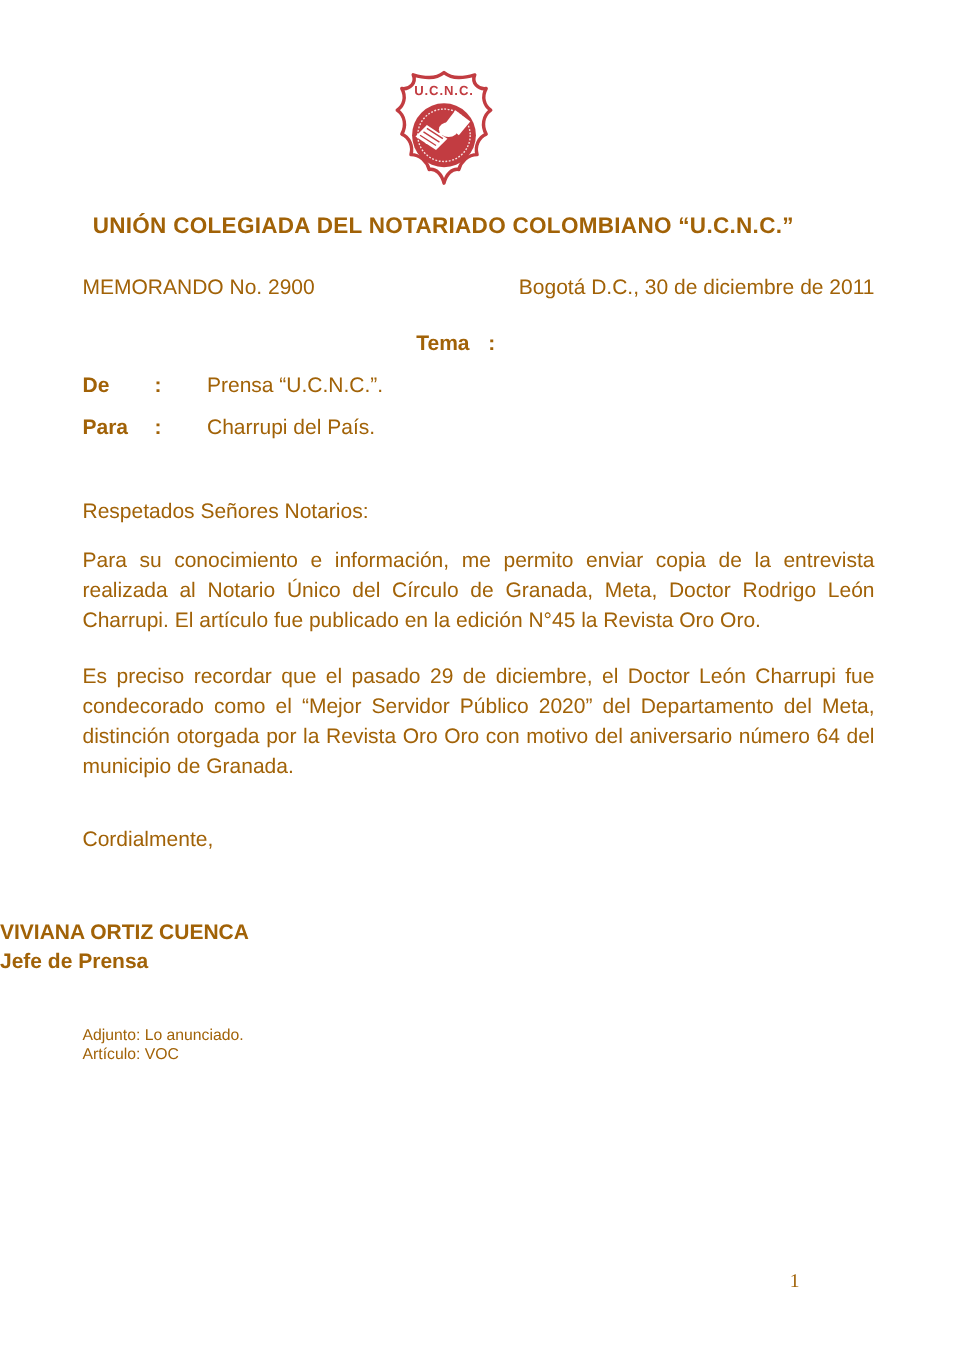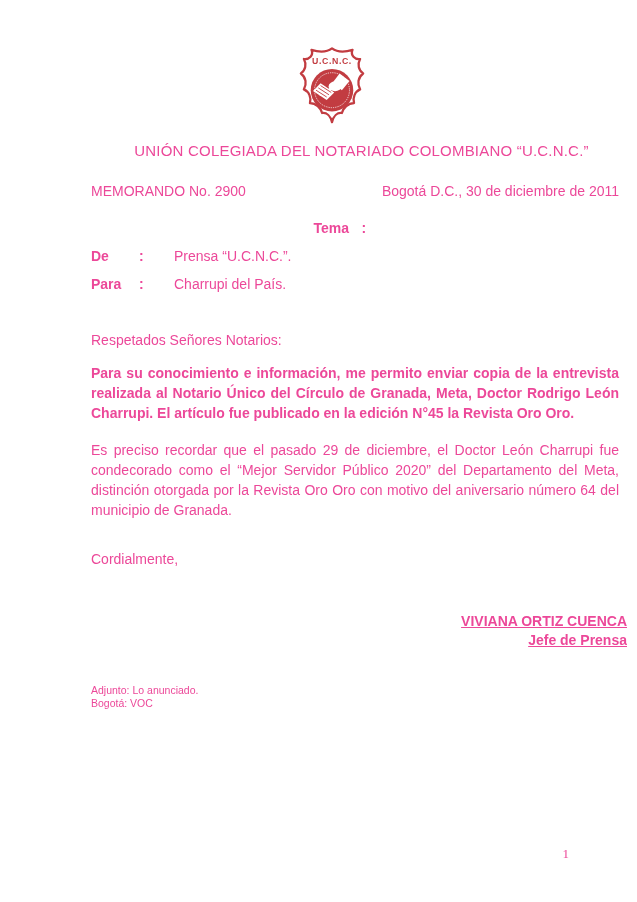--- a/index.html
+++ b/index.html
@@ -6,42 +6,40 @@
     margin: 0;
     padding: 0;
     background: #ffffff;
   }
   .page {
     position: relative;
     width: 591px;
     height: 902px;
     background: #ffffff;
     font-family: "Liberation Sans", "DejaVu Sans", sans-serif;
-    color: #ec4899;
+    color: #a16207;
     overflow: hidden;
-    margin-left: 36px;
   }
   .logo-wrap {
     position: absolute;
     top: 46px;
     left: 0;
     width: 100%;
     display: flex;
     justify-content: center;
   }
   .doc-title {
     position: absolute;
     top: 142px;
     left: 0;
     width: 100%;
     text-align: center;
-    font-weight: normal;
+    font-weight: bold;
     font-size: 15px;
     letter-spacing: 0.2px;
-    padding-left: 30px;
   }
   .memo-row {
     position: absolute;
     top: 183px;
     left: 55px;
     width: 528px;
     display: flex;
     justify-content: space-between;
     font-size: 14px;
   }
@@ -78,38 +76,37 @@
     font-size: 14px;
   }
   .para {
     position: absolute;
     left: 55px;
     width: 528px;
     font-size: 14px;
     line-height: 20px;
     text-align: justify;
   }
-  .para-1 { top: 363px; font-weight: bold; }
+  .para-1 { top: 363px; }
   .para-2 { top: 440px; }
   .closing {
     position: absolute;
     top: 551px;
     left: 55px;
     font-size: 14px;
   }
   .signature {
     position: absolute;
     top: 612px;
     left: 0;
     width: 100%;
-    text-align: right;
+    text-align: left;
     font-weight: bold;
     font-size: 14px;
     line-height: 19px;
-    text-decoration: underline;
   }
   .footnotes {
     position: absolute;
     top: 684px;
     left: 55px;
     font-size: 10.5px;
     line-height: 12.5px;
   }
   .page-number {
     position: absolute;
@@ -184,18 +181,18 @@
 
   <div class="closing">Cordialmente,</div>
 
   <div class="signature">
     <div>VIVIANA ORTIZ CUENCA</div>
     <div>Jefe de Prensa</div>
   </div>
 
   <div class="footnotes">
     <div>Adjunto: Lo anunciado.</div>
-    <div>Bogotá: VOC</div>
+    <div>Artículo: VOC</div>
   </div>
 
   <div class="page-number">1</div>
 
 </div>
 
 </body></html>

